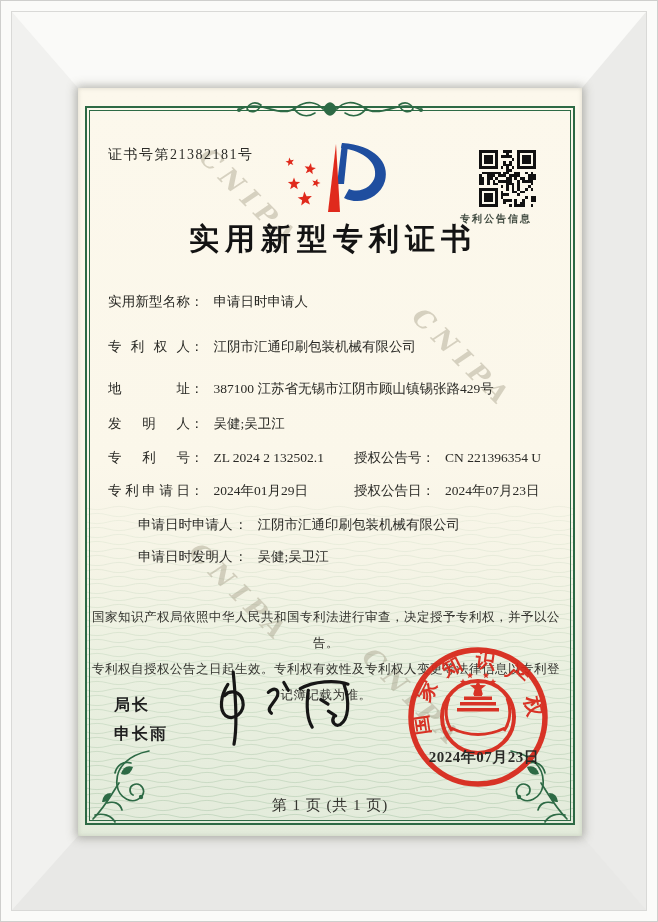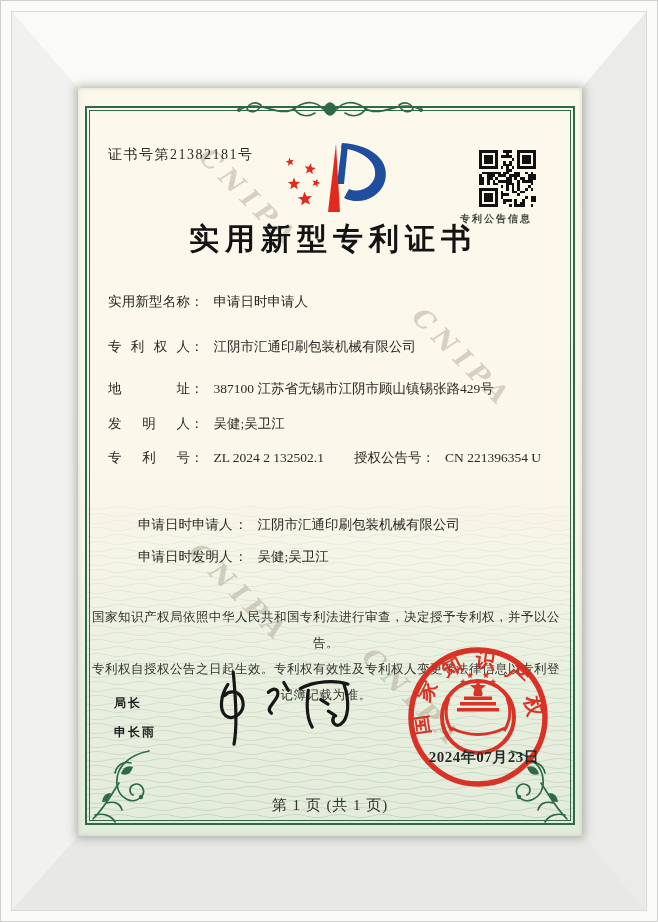--- a/index.html
+++ b/index.html
@@ -35,21 +35,21 @@
   .row{position:absolute;left:30px;z-index:4;font-size:13.5px;color:#2a2a26;white-space:nowrap;}
   .row .lbl{display:inline-block;width:82px;text-align:justify;text-align-last:justify;}
   .row .lbl7{display:inline-block;min-width:96px;margin-left:30px;}
   .row .val{margin-left:10px;}
   .rcol{left:276px;}
   .r1{top:205px}.r2{top:250px}.r3{top:292px}.r4{top:327px}
   .r5{top:361px}.r6{top:394px}.r7{top:428px}.r8{top:460px}
   .statement{position:absolute;left:12px;right:20px;top:516px;z-index:4;
              font-size:12.5px;line-height:26px;letter-spacing:.5px;color:#33332e;text-align:center;}
   .signer{position:absolute;left:36px;z-index:4;font-family:"Liberation Sans","DejaVu Sans",sans-serif;
-          font-weight:bold;font-size:12px;letter-spacing:2px;color:#202020;}
+          font-weight:bold;font-size:16px;letter-spacing:2px;color:#202020;}
   .signer-title{top:607px}.signer-name{top:636px}
   .signature{position:absolute;left:117px;top:574px;z-index:5;}
   .seal{position:absolute;left:327px;top:556px;z-index:6;opacity:.94;}
   .footer{position:absolute;left:0;right:0;top:708px;text-align:center;z-index:4;
           font-size:15px;letter-spacing:1px;color:#33332e;}
 </style>
 </head>
 <body>
 
 <div class="canvas">
@@ -318,20 +318,26 @@
     </div>
     <div class="row r4">
       <span class="lbl">发明人</span><span>：</span><span class="val">吴健;吴卫江</span>
     </div>
     <div class="row r5">
       <span class="lbl">专利号</span><span>：</span><span class="val">ZL 2024 2 132502.1</span>
     </div>
     <div class="row r5 rcol">
       <span>授权公告号</span><span>：</span><span class="val">CN 221396354 U</span>
     </div>
+    <div class="row r6">
+      <span class="lbl">专利申请日</span><span>：</span><span class="val">2024年01月29日</span>
+    </div>
+    <div class="row r6 rcol">
+      <span>授权公告日</span><span>：</span><span class="val">2024年07月23日</span>
+    </div>
     <div class="row r7">
       <span class="lbl7">申请日时申请人</span><span>：</span><span class="val">江阴市汇通印刷包装机械有限公司</span>
     </div>
     <div class="row r8">
       <span class="lbl7">申请日时发明人</span><span>：</span><span class="val">吴健;吴卫江</span>
     </div>
 
     <div class="statement">
       <div>国家知识产权局依照中华人民共和国专利法进行审查，决定授予专利权，并予以公告。</div>
       <div>专利权自授权公告之日起生效。专利权有效性及专利权人变更等法律信息以专利登记簿记载为准。</div>

